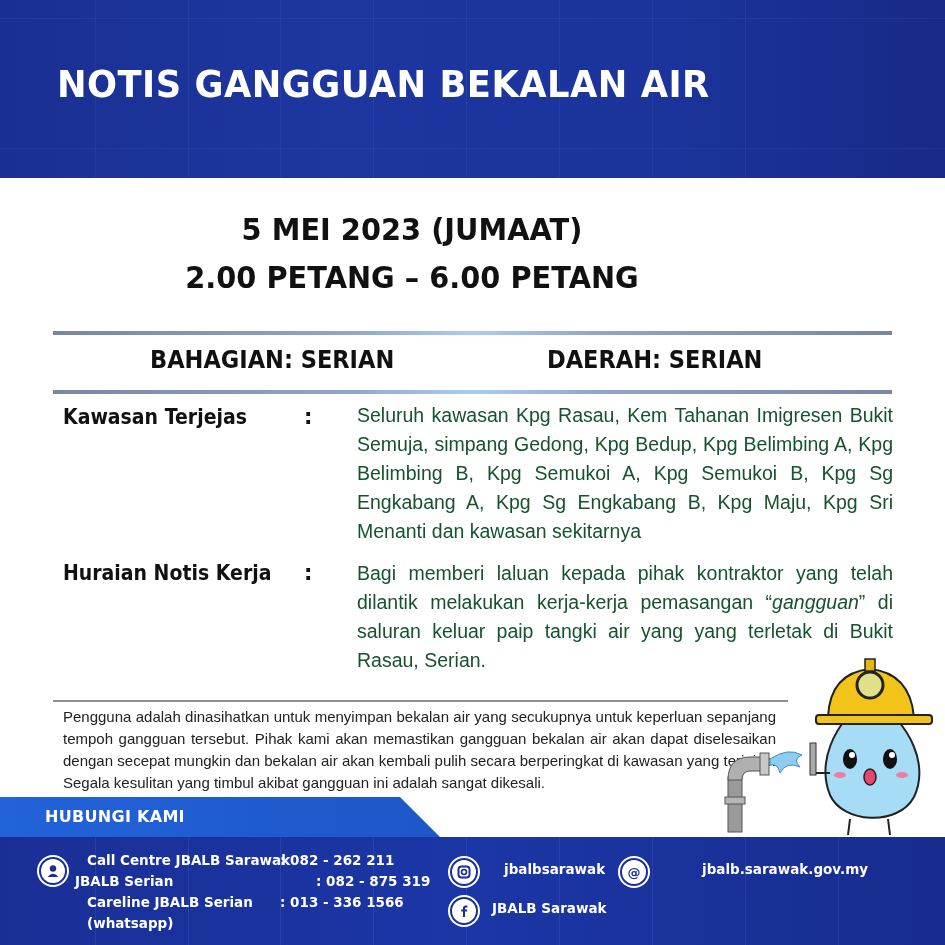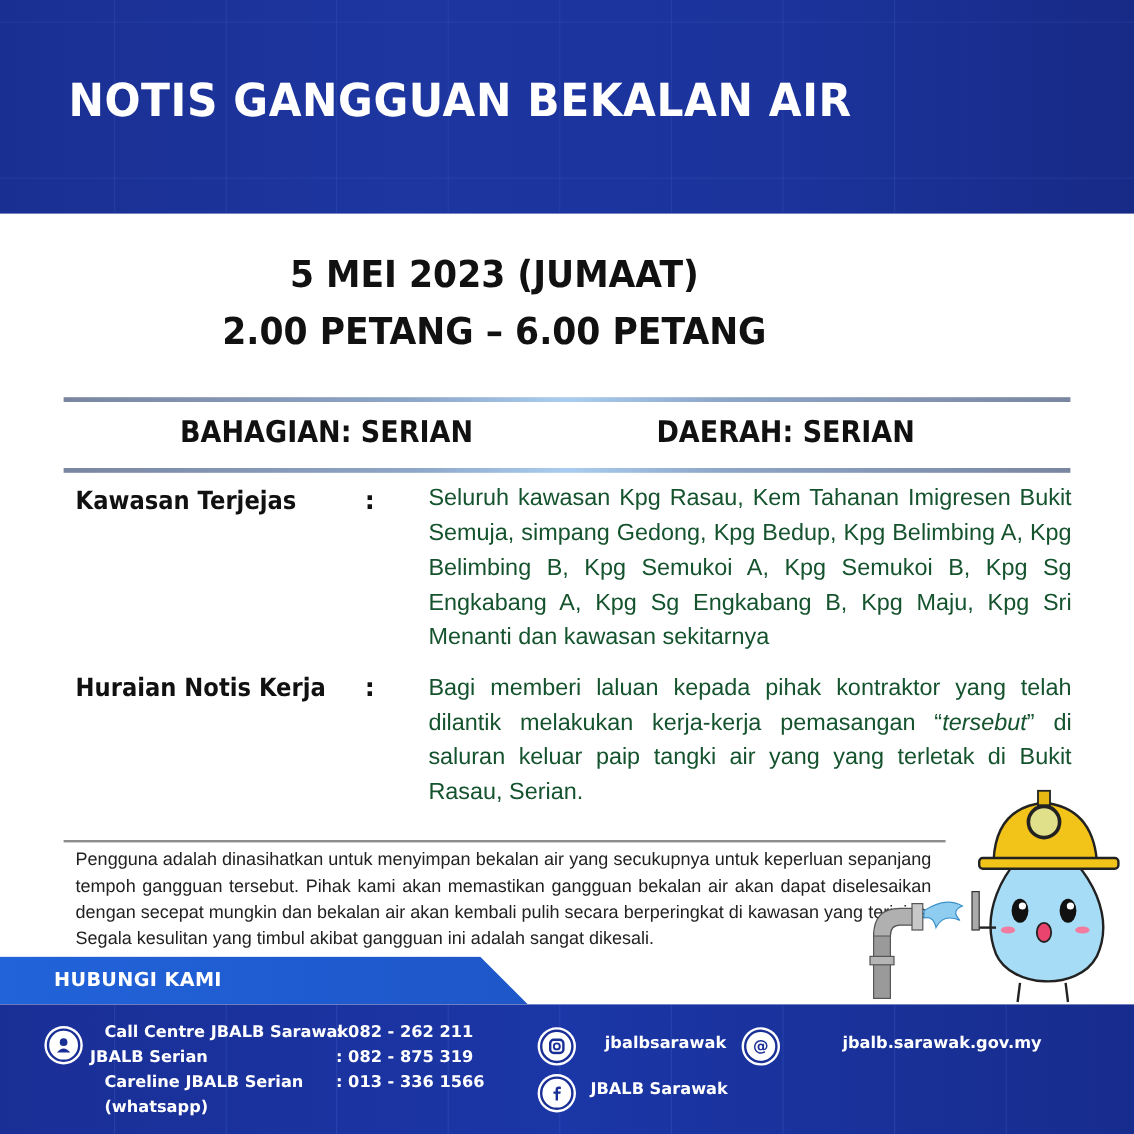--- a/index.html
+++ b/index.html
@@ -138,21 +138,21 @@
   <div class="region-item" style="left:494px;">DAERAH: SERIAN</div>
 </div>
 <div class="rule" style="top:390px;"></div>
 
 <div class="detail-label" style="top:405px;">Kawasan Terjejas</div>
 <div class="detail-colon" style="top:405px;">:</div>
 <div class="detail-text" style="top:401px;">Seluruh kawasan Kpg Rasau, Kem Tahanan Imigresen Bukit Semuja, simpang Gedong, Kpg Bedup, Kpg Belimbing A, Kpg Belimbing B, Kpg Semukoi A, Kpg Semukoi B, Kpg Sg Engkabang A, Kpg Sg Engkabang B, Kpg Maju, Kpg Sri Menanti dan kawasan sekitarnya</div>
 
 <div class="detail-label" style="top:561px;">Huraian Notis Kerja</div>
 <div class="detail-colon" style="top:561px;">:</div>
-<div class="detail-text" style="top:559px;"><span>Bagi memberi laluan kepada pihak kontraktor yang telah dilantik melakukan kerja-kerja pemasangan “</span><i>tersebut</i><span>” di saluran keluar paip tangki air yang yang terletak di Bukit Rasau, Serian.</span></div>
+<div class="detail-text" style="top:559px;"><span>Bagi memberi laluan kepada pihak kontraktor yang telah dilantik melakukan kerja-kerja pemasangan “</span><i>gangguan</i><span>” di saluran keluar paip tangki air yang yang terletak di Bukit Rasau, Serian.</span></div>
 
 <div class="advisory-rule"></div>
 <div class="advisory">Pengguna adalah dinasihatkan untuk menyimpan bekalan air yang secukupnya untuk keperluan sepanjang tempoh gangguan tersebut. Pihak kami akan memastikan gangguan bekalan air akan dapat diselesaikan dengan secepat mungkin dan bekalan air akan kembali pulih secara berperingkat di kawasan yang terjejas. Segala kesulitan yang timbul akibat gangguan ini adalah sangat dikesali.</div>
 
 <svg class="mascot" viewBox="0 0 235 185">
 
   <rect x="18" y="122" width="14" height="55" fill="#9a9a9a" stroke="#555" stroke-width="1"></rect>
   <rect x="15" y="142" width="20" height="7" fill="#b5b5b5" stroke="#555" stroke-width="1"></rect>
   <path d="M18 125 Q18 102 40 102 L52 102 L52 116 L40 116 Q32 116 32 125 Z" fill="#b0b0b0" stroke="#555" stroke-width="1"></path>
   <rect x="50" y="98" width="9" height="22" fill="#c8c8c8" stroke="#555" stroke-width="1"></rect>
@@ -198,21 +198,21 @@
 
 <div class="contact-icon" style="left:39px;top:857px;">
   <svg width="16" height="16" viewBox="0 0 16 16">
       <circle cx="8" cy="5.5" r="3.2" fill="#1a2f96"></circle>
       <path d="M2.5 14 Q8 7.5 13.5 14 Z" fill="#1a2f96"></path>
     </svg>
 </div>
 <div class="contact-text" style="left:87px;top:850px;">Call Centre JBALB Sarawak</div>
 <div class="contact-text" style="left:280px;top:850px;">: 082 - 262 211</div>
 <div class="contact-text" style="left:75px;top:871px;">JBALB Serian</div>
-<div class="contact-text" style="left:280px;top:871px;">: 082 - 875 319</div>
+<div class="contact-text" style="left:280px;top:871px;padding-left:36px;">: 082 - 875 319</div>
 <div class="contact-text" style="left:87px;top:892px;">Careline JBALB Serian</div>
 <div class="contact-text" style="left:280px;top:892px;">: 013 - 336 1566</div>
 <div class="contact-text" style="left:87px;top:913px;">(whatsapp)</div>
 
 <div class="contact-icon" style="left:450px;top:858px;">
   <svg width="14" height="14" viewBox="0 0 14 14">
       <rect x="1.5" y="1.5" width="11" height="11" rx="3" fill="none" stroke="#1a2f96" stroke-width="2"></rect>
       <circle cx="7" cy="7" r="2.5" fill="none" stroke="#1a2f96" stroke-width="1.6"></circle>
     </svg>
 </div>

